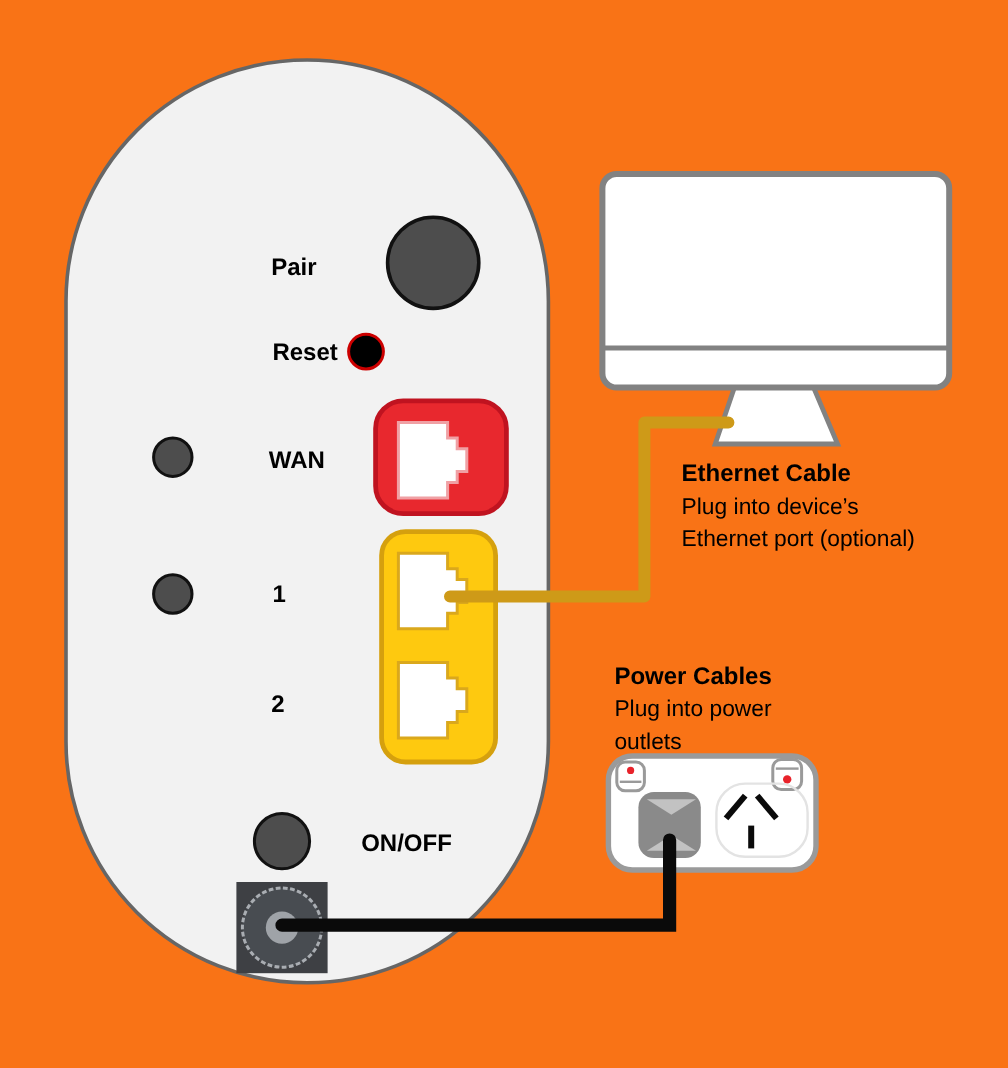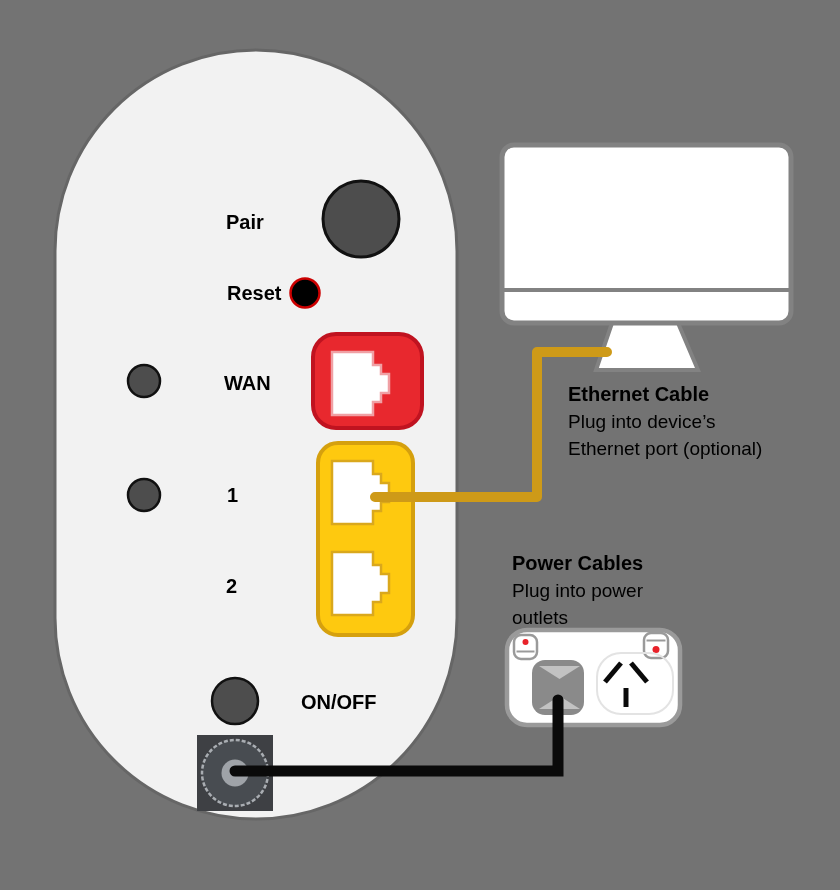--- a/index.html
+++ b/index.html
@@ -1,18 +1,18 @@
 <!DOCTYPE html>
 <html><head>
 <meta charset="utf-8">
 <style>
   html, body { margin: 0; padding: 0; background: #ffffff; }
   .stage {
     width: 840px; height: 890px; position: relative;
-    background: #737373; overflow: hidden;
+    background: #f97316; overflow: hidden;
     font-family: "Liberation Sans", sans-serif;
   }
   svg { display: block; }
   text { font-family: "Liberation Sans", sans-serif; fill: #000000; }
   .lbl  { font-size: 20px; font-weight: bold; }
   .ann-title { font-size: 20px; font-weight: bold; }
   .ann-body  { font-size: 19px; font-weight: normal; }
 </style>
 </head>
 <body>

